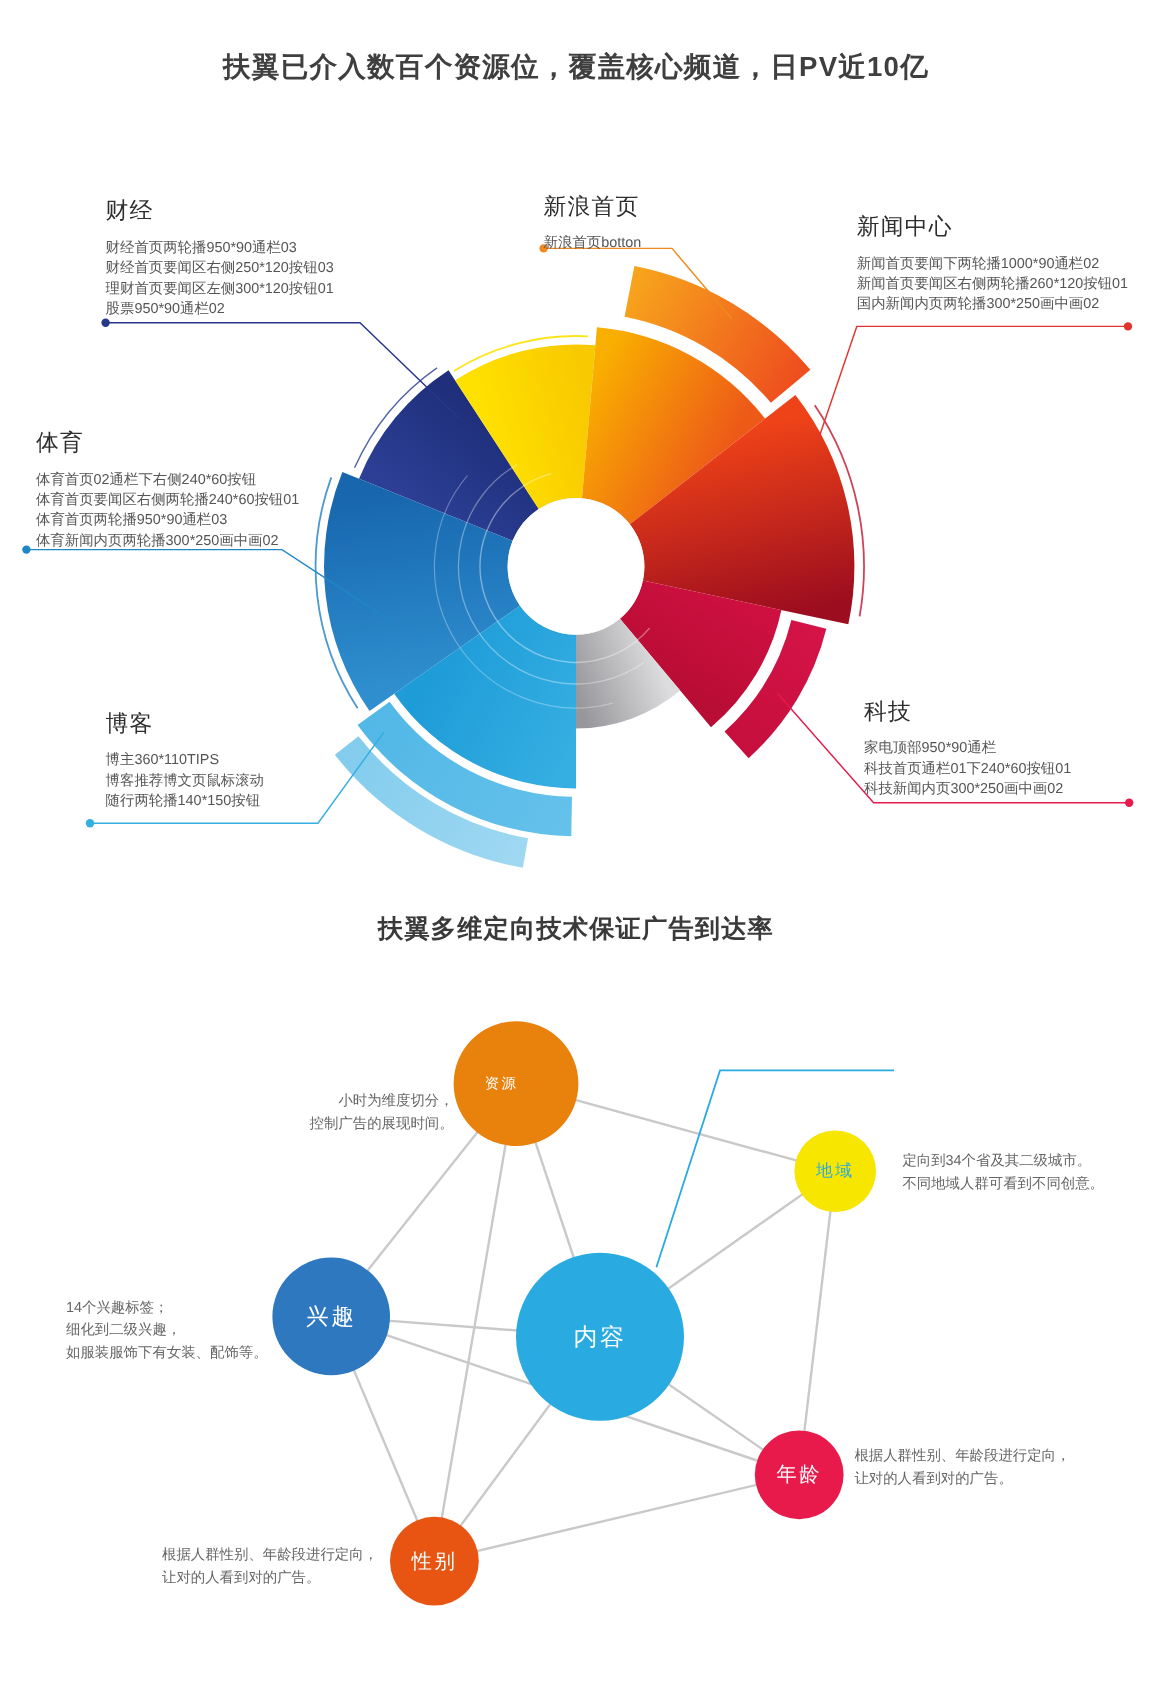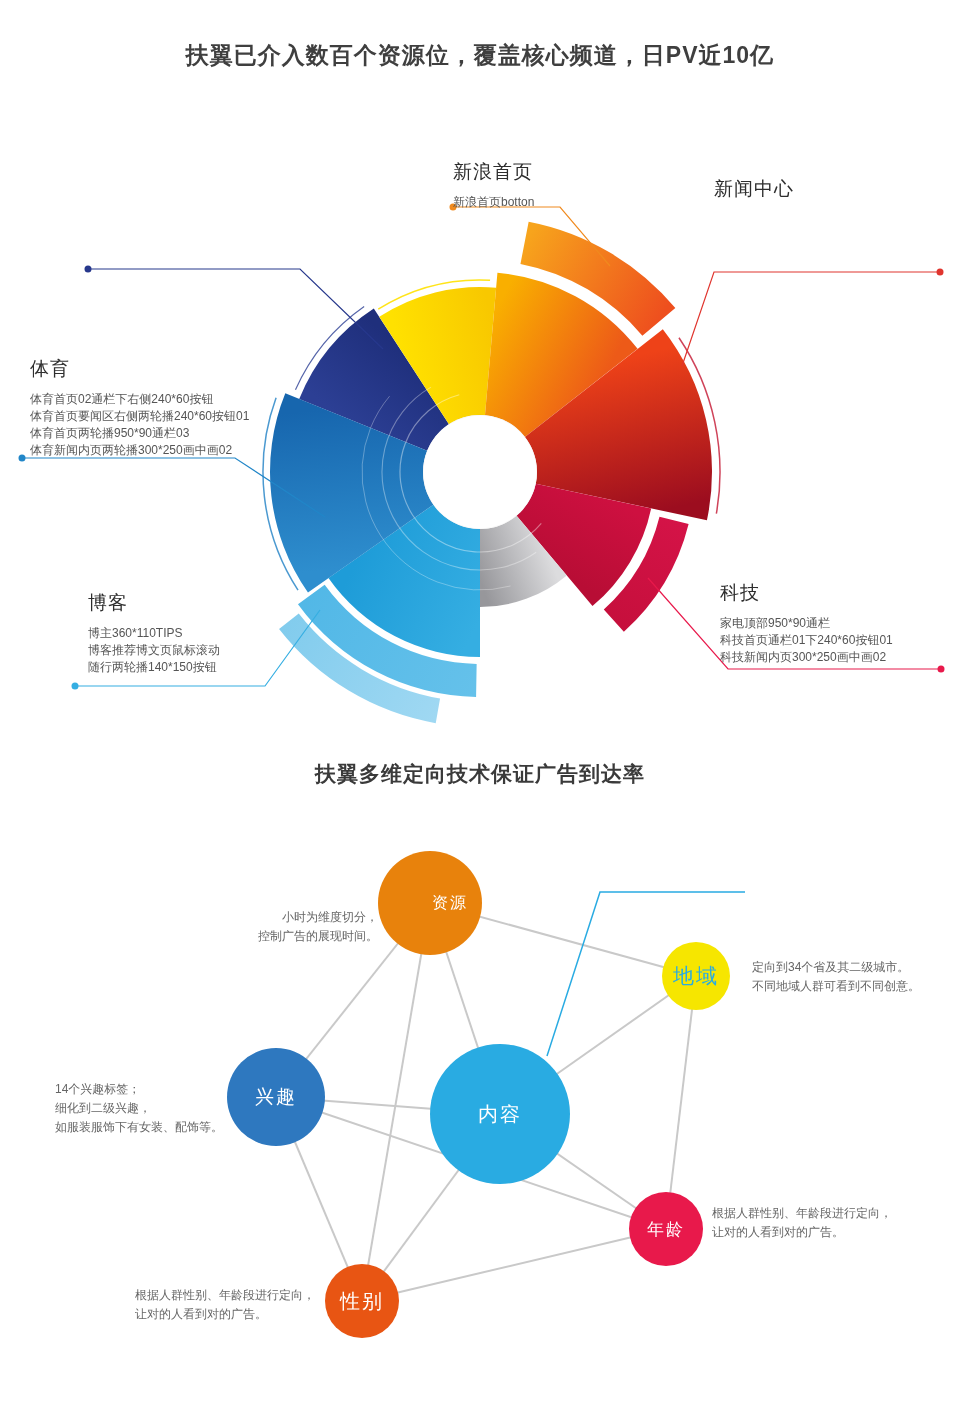--- a/index.html
+++ b/index.html
@@ -131,22 +131,36 @@
 
   <div class="clabel" style="left:453px;top:143px;margin-top:16px;">
     <div class="ct">新浪首页</div>
     <div class="ci">
       <div>新浪首页botton</div>
     </div>
   </div>
 
   <div class="clabel" style="left:714px;top:176px;">
     <div class="ct">新闻中心</div>
-  </div>
-
+    <div class="ci">
+      <div>新闻首页要闻下两轮播1000*90通栏02</div>
+      <div>新闻首页要闻区右侧两轮播260*120按钮01</div>
+      <div>国内新闻内页两轮播300*250画中画02</div>
+    </div>
+  </div>
+
+  <div class="clabel" style="left:88px;top:163px;">
+    <div class="ct">财经</div>
+    <div class="ci">
+      <div>财经首页两轮播950*90通栏03</div>
+      <div>财经首页要闻区右侧250*120按钮03</div>
+      <div>理财首页要闻区左侧300*120按钮01</div>
+      <div>股票950*90通栏02</div>
+    </div>
+  </div>
 
   <div class="clabel" style="left:30px;top:356px;">
     <div class="ct">体育</div>
     <div class="ci">
       <div>体育首页02通栏下右侧240*60按钮</div>
       <div>体育首页要闻区右侧两轮播240*60按钮01</div>
       <div>体育首页两轮播950*90通栏03</div>
       <div>体育新闻内页两轮播300*250画中画02</div>
     </div>
   </div>
@@ -191,19 +205,19 @@
   <div class="note" style="left:712px;top:1204px;">
     <div>根据人群性别、年龄段进行定向，</div>
     <div>让对的人看到对的广告。</div>
   </div>
 
   <div class="note" style="left:135px;top:1286px;">
     <div>根据人群性别、年龄段进行定向，</div>
     <div>让对的人看到对的广告。</div>
   </div>
 
-<div class="node-label" style="left: 450px; top: 903px; color: rgb(255, 255, 255); font-size: 16px;">资源</div>
-    <div class="node-label" style="left: 696px; top: 976px; color: rgb(41, 171, 226); font-size: 21px;">地域</div>
+<div class="node-label" style="left: 418px; top: 903px; color: rgb(255, 255, 255); font-size: 12px;">资源</div>
+    <div class="node-label" style="left: 696px; top: 976px; color: rgb(41, 171, 226); font-size: 14px;">地域</div>
     <div class="node-label" style="left: 276px; top: 1097px; color: rgb(255, 255, 255); font-size: 19px;">兴趣</div>
     <div class="node-label" style="left: 500px; top: 1114px; color: rgb(255, 255, 255); font-size: 20px;">内容</div>
     <div class="node-label" style="left: 666px; top: 1229px; color: rgb(255, 255, 255); font-size: 17px;">年龄</div>
-    <div class="node-label" style="left: 362px; top: 1301px; color: rgb(255, 255, 255); font-size: 20px;">性别</div>
+    <div class="node-label" style="left: 362px; top: 1301px; color: rgb(255, 255, 255); font-size: 17px;">性别</div>
   </div>
 
 </body></html>

